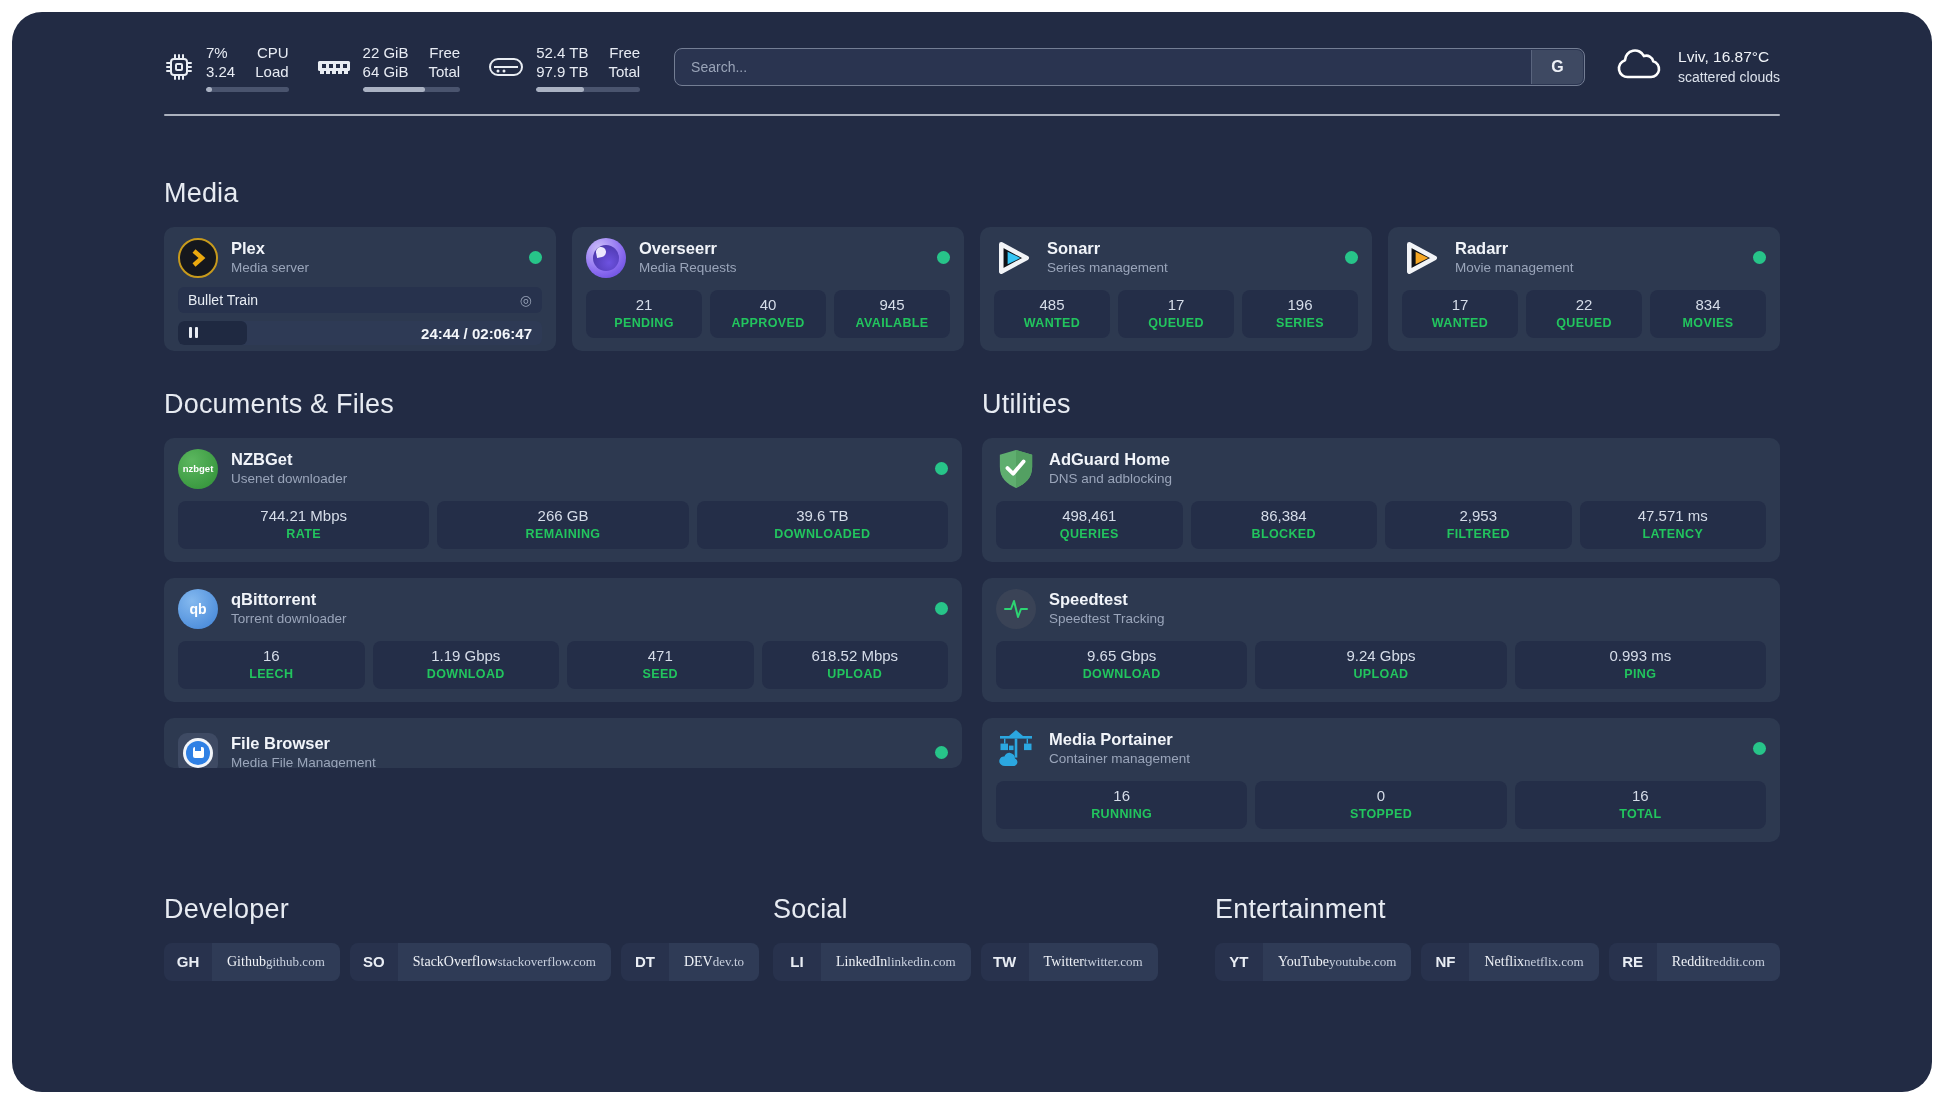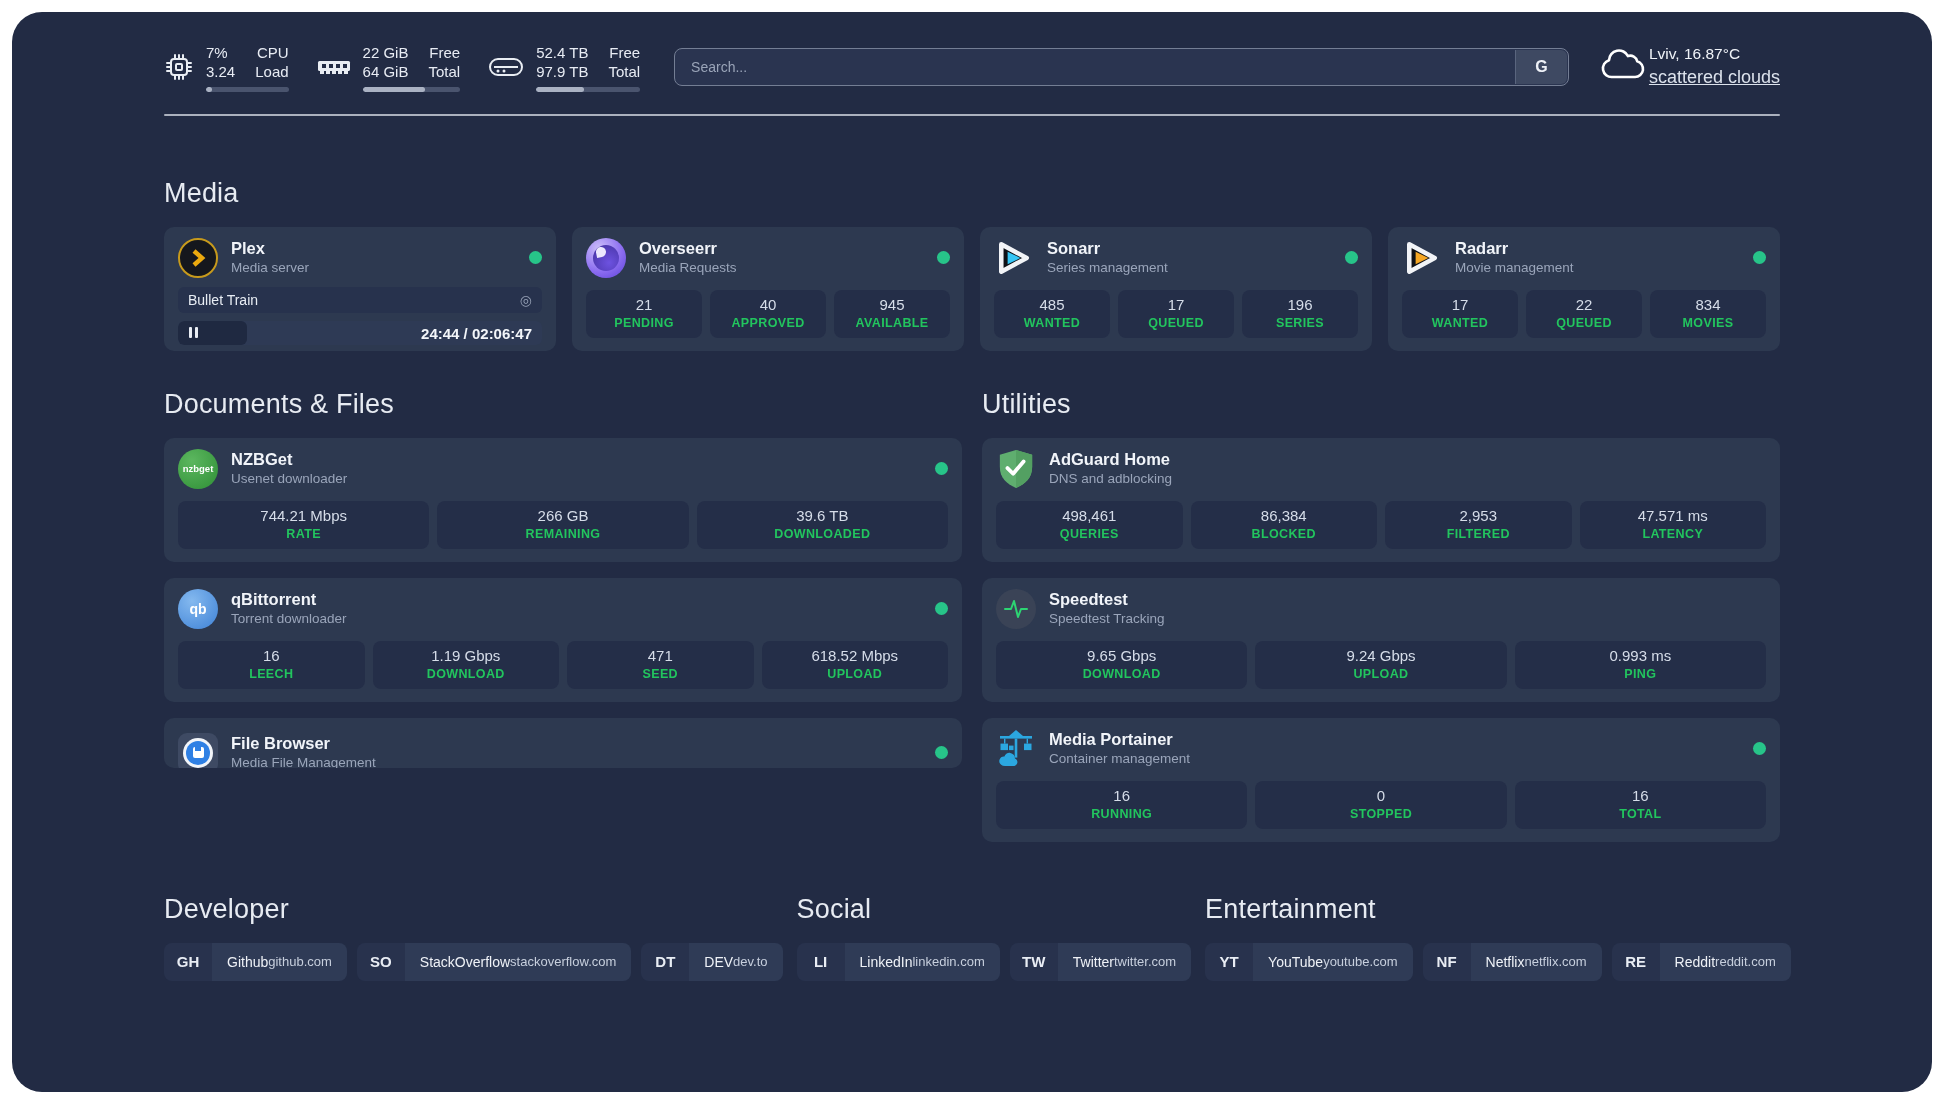--- a/index.html
+++ b/index.html
@@ -19,24 +19,24 @@
   .sg-fill { height:100%; background:#aab2c3; border-radius:3px; }
 
   .searchwrap { flex:1; margin:0 30px 0 34px; position:relative; }
   .search-input { width:100%; height:38px; border-radius:8px; background:#2a3450; border:1.5px solid #747e94;
     color:#e8edf4; font-size:14px; padding:0 70px 0 16px; outline:none; font-family:inherit; }
   .search-input::placeholder { color:#9aa4b8; }
   .search-btn { position:absolute; right:2px; top:2px; bottom:2px; width:52px; background:#3e4962;
     border-left:1px solid #5a657e; border-radius:0 6px 6px 0; display:flex; align-items:center; justify-content:center;
     color:#eef1f7; font-size:16px; font-weight:600; cursor:pointer; }
 
-  .weather { display:flex; align-items:center; }
+  .weather { display:flex; align-items:center; gap:13px; }
   .weather-text { display:flex; flex-direction:column; line-height:1.35; }
   .weather-line1 { font-size:15.5px; color:#f0f3f8; font-weight:500; }
-  .weather-line2 { font-size:18px; color:#dce2ec;text-decoration:underline; }
+  .weather-line2 { font-size:14px; color:#dce2ec; }
 
   .separator { margin-top:18px; height:1.5px; background:#c3c9d4; opacity:.85; border-radius:1px; }
 
   
   h2.section-title { font-size:27px; font-weight:500; color:#e7ebf2; letter-spacing:.2px; }
   .media-section h2 { margin:62px 0 18px; }
 
   
   .grid4 { display:grid; grid-template-columns:repeat(4,1fr); gap:16px; }
   .card { background:#2d3950; border-radius:10px; padding:11px 14px; height:124px; overflow:hidden; cursor:pointer; }
@@ -85,21 +85,21 @@
   .fb-disk::after { content:""; position:absolute; left:2.5px; top:0; width:6px; height:4px; background:#2f80e4; }
   .st-icon { border-radius:50%; background:#3a4356; }
 
   
   .three-col { display:grid; grid-template-columns:1fr 1fr 1fr; gap:14px; margin-top:52px; }
   .three-col h2 { margin:0 0 18px; }
   .link-list { display:flex; flex-direction:row; gap:10px; }
   .link-row { display:flex; height:38px; border-radius:8px; overflow:hidden; cursor:pointer; }
   .link-abbr { width:48px; flex:none; background:#28324d; color:#e9edf4; font-size:15px; font-weight:600;
     display:flex; align-items:center; justify-content:center; }
-  .link-pill { flex:1; background:#2f3b56; display:flex; align-items:center; justify-content:space-between; padding:0 15px; }
+  .link-pill { flex:1; background:#2f3b56; display:flex; align-items:center; justify-content:space-between; padding:0 15px;font-family:Liberation Serif, serif; }
   .link-name { font-size:14px; color:#eff2f7; font-weight:500; }
   .link-url { font-size:13px; color:#c7cfdd; }
 </style>
 </head>
 <body>
 
 <div class="page">
   <div class="panel">
 
     <header class="topbar">

